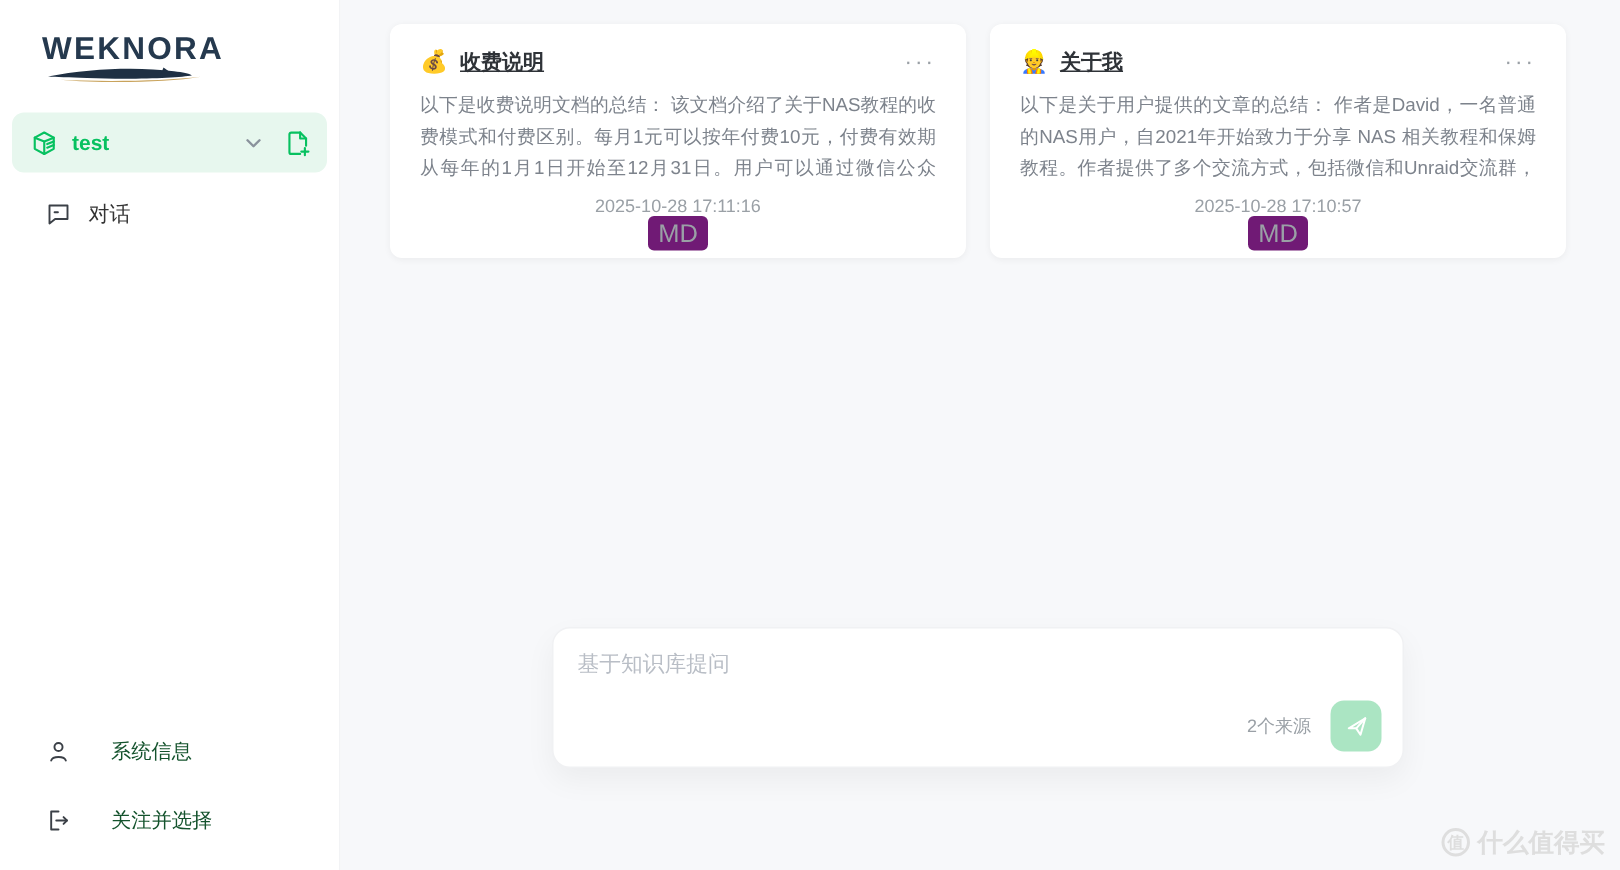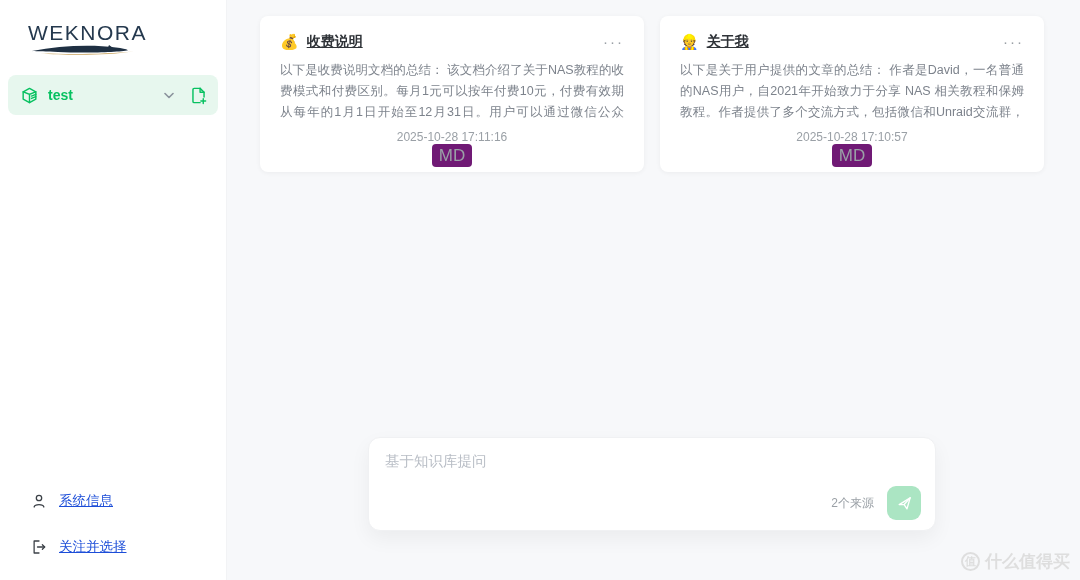--- a/index.html
+++ b/index.html
@@ -11,43 +11,43 @@
   .app{display:flex;width:1080px;height:580px;}
 
   
   .sidebar{
     width:227px;flex-shrink:0;background:#ffffff;
     display:flex;flex-direction:column;box-sizing:border-box;
     border-right:1px solid #f2f3f5;
   }
   .logo{padding:22px 0 6px 28px;}
   .logo-text{
-    font-size:21px;font-weight:400;color:#25394e;letter-spacing:1.5px;
+    font-size:21px;font-weight:700;color:#25394e;letter-spacing:1.5px;
     line-height:1;display:block;
   }
   .logo-swoosh{display:block;margin:1px 0 0 2px;}
 
   .kb-item{
     margin:14px 8px 0 8px;height:40px;border-radius:8px;
     background:#e7f7ee;display:flex;align-items:center;gap:9px;
     padding:0 10px 0 12px;cursor:pointer;box-sizing:border-box;
   }
   .kb-icon{display:flex;align-items:center;}
   .kb-label{font-size:14px;font-weight:600;color:#07c160;flex:1;}
   .kb-caret{display:flex;align-items:center;margin-right:6px;}
   .kb-add{display:flex;align-items:center;cursor:pointer;}
 
   .nav-item{
     height:40px;margin-top:8px;display:flex;align-items:center;gap:11px;
     padding-left:30px;font-size:14px;color:#333;cursor:pointer;
   }
   .sidebar-spacer{flex:1;}
   .side-bottom-item{
-    height:46px;display:flex;align-items:center;gap:11px;
-    padding-left:30px;font-size:13.5px;color:#1d4ed8;cursor:pointer;text-decoration:underline;
+    height:46px;display:flex;align-items:center;gap:26px;
+    padding-left:30px;font-size:13.5px;color:#14532d;cursor:pointer;
   }
   .sidebar-pad-bottom{height:10px;}
 
   
   .main{flex:1;position:relative;background:#f7f8fa;}
   .cards{display:flex;gap:16px;padding:16px 0 0 33px;}
   .card{
     width:384px;height:156px;background:#fff;border-radius:8px;
     box-shadow:0 1px 5px rgba(0,0,0,0.05);
     padding:16px 20px 0 20px;box-sizing:border-box;
@@ -66,21 +66,21 @@
     padding:0 0 11px 0;height:31px;flex-direction:column;
   }
   .card-time{font-size:12px;color:#9aa0a6;}
   .card-badge{
     background:#701a75;color:#9aa0a6;font-size:17px;
     padding:3px 7px;border-radius:4px;line-height:1;
   }
 
   
   .composer{
-    position:absolute;left:141px;bottom:49px;width:568px;height:94px;
+    position:absolute;left:141px;bottom:68px;width:568px;height:94px;
     background:#fff;border:1px solid #f0f1f3;border-radius:12px;
     box-shadow:0 8px 20px rgba(0,0,0,0.05);
     box-sizing:border-box;padding:12px 14px 10px 14px;
     display:flex;flex-direction:column;
   }
   .composer-input{
     border:none;outline:none;resize:none;flex:1;
     font-family:inherit;font-size:14.5px;color:#333;background:transparent;
   }
   .composer-input::placeholder{color:#b9bec6;}
@@ -134,20 +134,29 @@
       <span class="kb-add">
         <svg width="19" height="19" viewBox="0 0 24 24" fill="none" stroke="#07c160" stroke-width="1.8" stroke-linecap="round" stroke-linejoin="round">
           <path d="M14 3H6.5A1.5 1.5 0 0 0 5 4.5v15A1.5 1.5 0 0 0 6.5 21H14"></path>
           <path d="M14 3l5 5v6"></path>
           <path d="M14 3v5h5"></path>
           <path d="M18 16v6M15 19h6"></path>
         </svg>
       </span>
     </div>
 
+    <div class="nav-item">
+      <span style="display:flex;align-items:center;">
+        <svg width="18" height="18" viewBox="0 0 24 24" fill="none" stroke="#3b4047" stroke-width="1.7" stroke-linecap="round" stroke-linejoin="round">
+          <path d="M4 4h16v12H9l-5 4V4z"></path>
+          <path d="M8.5 10h3"></path>
+        </svg>
+      </span>
+      <span>对话</span>
+    </div>
 
     <div class="sidebar-spacer"></div>
 
     <div class="side-bottom-item">
       <span style="display:flex;align-items:center;">
         <svg width="18" height="18" viewBox="0 0 24 24" fill="none" stroke="#3b4047" stroke-width="1.7" stroke-linecap="round" stroke-linejoin="round">
           <circle cx="12" cy="8" r="3.6"></circle>
           <path d="M5.5 20c1.2-4.2 11.8-4.2 13 0"></path>
         </svg>
       </span>

